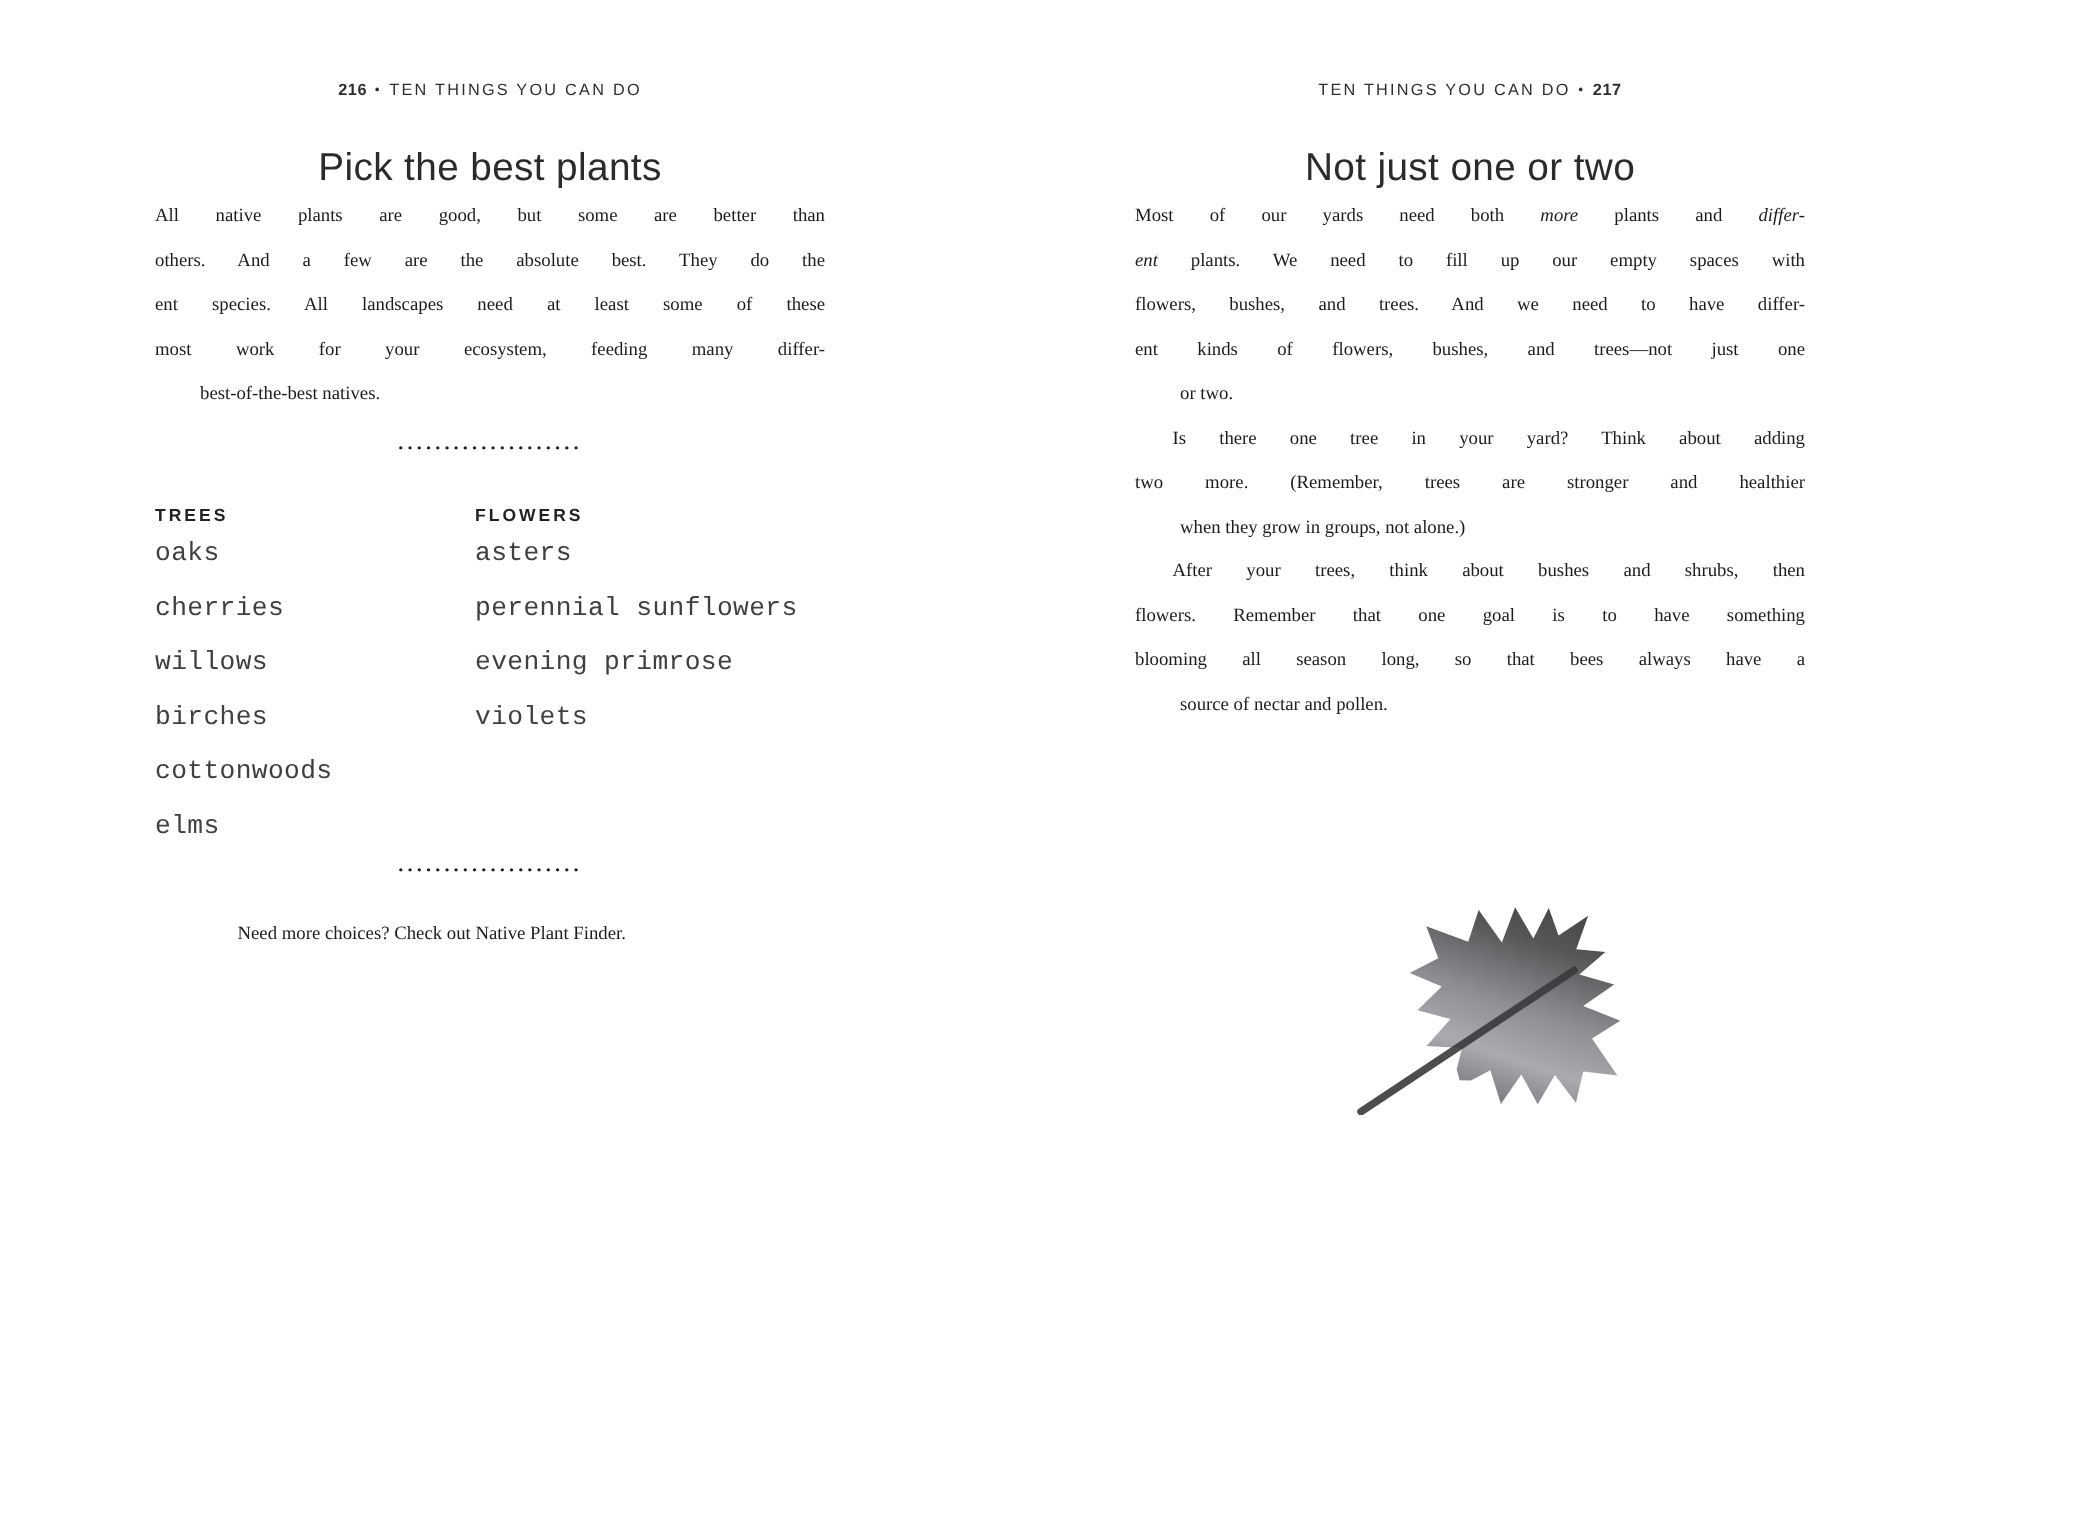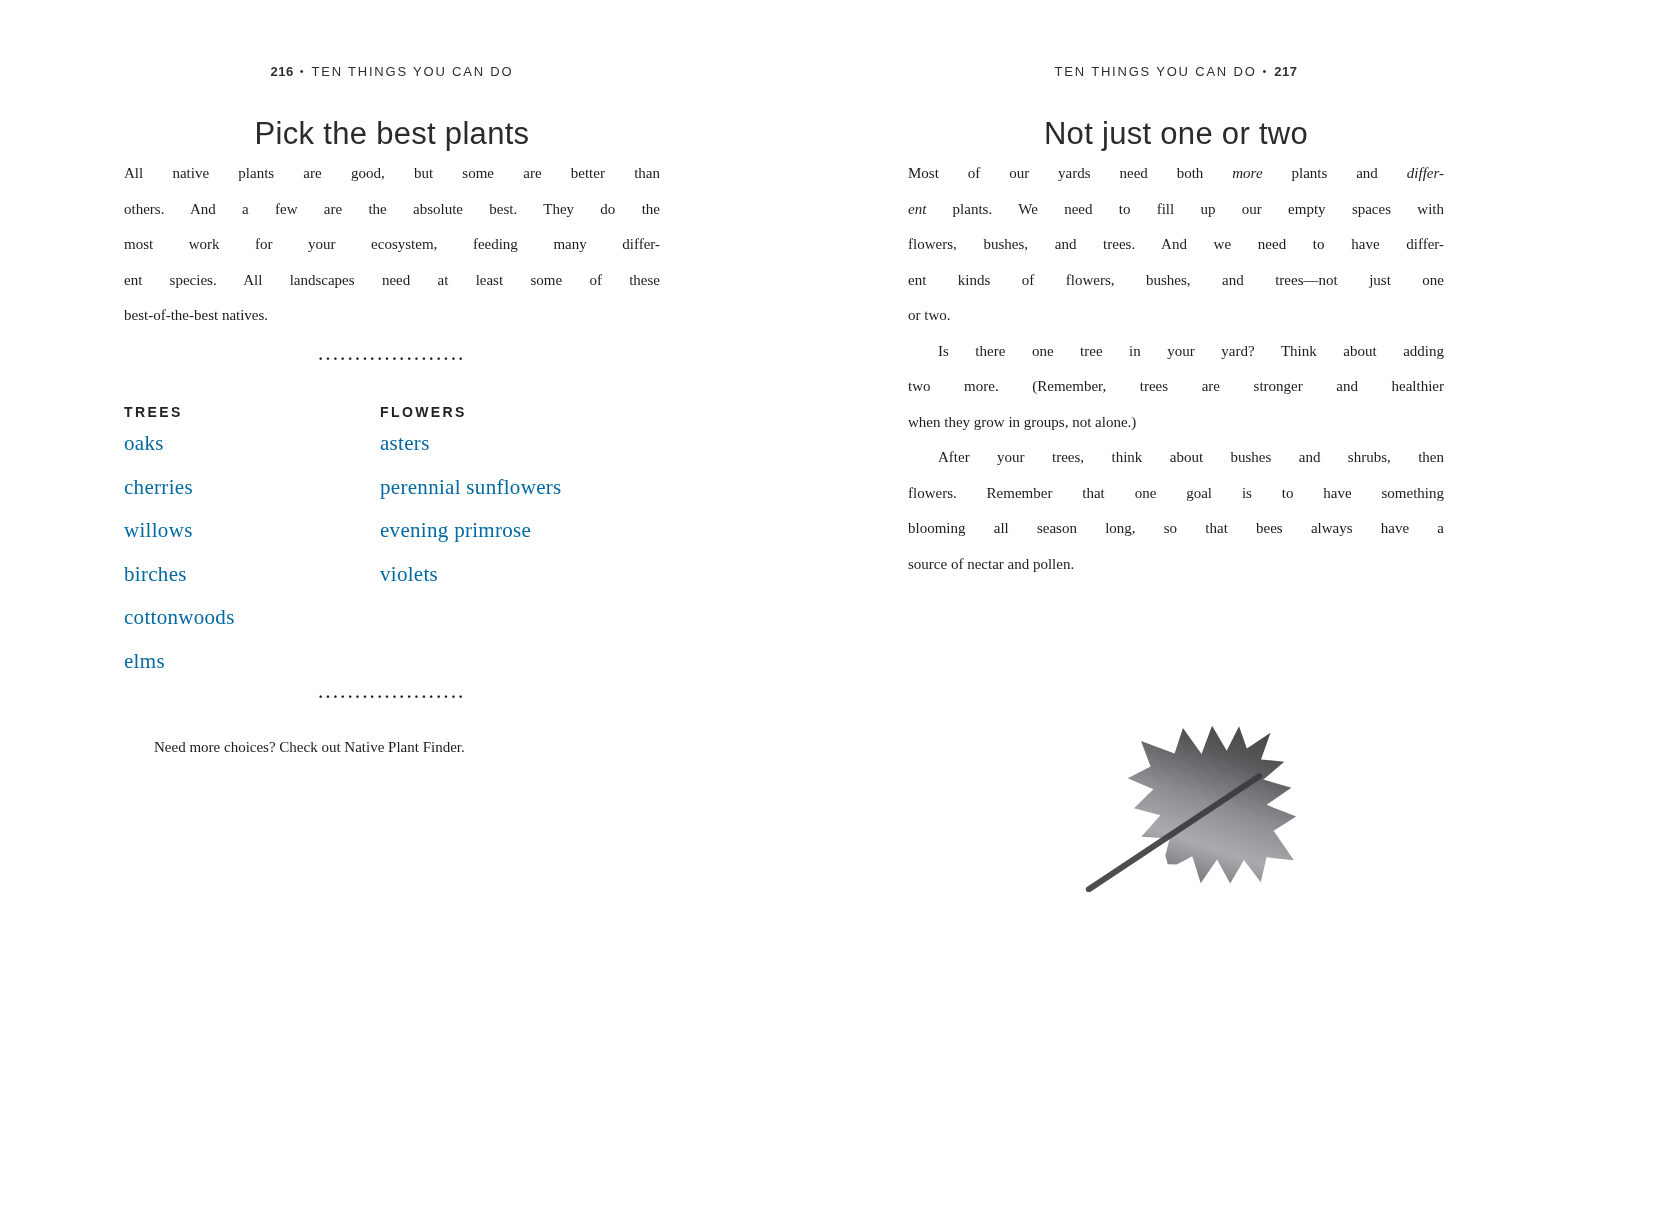--- a/index.html
+++ b/index.html
@@ -41,21 +41,21 @@
     position:absolute; left:0; right:0;
     font-family:"Liberation Serif", serif;
     font-size:15px; line-height:35.5px;
     color:#1c1c1c;
   }
   .intro-block  { top:156px; }
   .para-block   { top:156px; }
   .footer-block { top:730px; }
 
   .jline { text-align:justify; text-align-last:justify; }
-  .jline.parlast { text-align-last:left; }
+  .jline.parlast { text-align-last:left;margin-left:36px; }
   .jline.indent  { text-indent:30px; }
   .jline i { font-style:italic;margin-top:48px; }
 
   .divider {
     position:absolute; left:0; right:0;
     text-align:center;
     font-family:"DejaVu Serif", serif;
     font-size:14px; font-weight:bold;
     letter-spacing:2.5px;
     color:#1e1e1e;
@@ -70,24 +70,24 @@
   .list-col.flowers { left:256px; }
   .list-heading {
     font-family:"Liberation Sans", sans-serif;
     font-size:14px; font-weight:600;
     letter-spacing:2.4px;
     color:#222222;
     line-height:20px;
     margin-bottom:0;
   }
   .list-item {
-    font-family:Liberation Serif, serif;
+    font-family:Liberation Mono, monospace;
     font-size:21px; font-weight:400;
     letter-spacing:0.3px;
-    color:#0369a1;
+    color:#404040;
     line-height:43.5px;
     white-space:nowrap;
   }
 
   .leaf-illustration {
     position:absolute; left:152px; top:702px;
     width:295px; height:255px;
   }
   .leaf-illustration svg { width:100%; height:100%; }
 </style>
@@ -101,22 +101,22 @@
     <div class="running-head">
       <span class="pnum">216</span><span class="bullet">•</span><span class="chapter">TEN THINGS YOU CAN DO</span>
     </div>
 
     <div class="page-title">Pick the best plants</div>
 
     <div class="body-block intro-block">
         <div>
           <div class="jline">All native plants are good, but some are better than</div>
           <div class="jline">others. And a few are the absolute best. They do the</div>
+          <div class="jline">ent species. All landscapes need at least some of these</div>
           <div class="jline">most work for your ecosystem, feeding many differ-</div>
-          <div class="jline">ent species. All landscapes need at least some of these</div>
           <div class="jline parlast">best-of-the-best natives.</div>
         </div>
       </div>
 
     <div class="divider" id="divider-top">····················</div>
 
     <div class="lists">
       <div class="list-col trees">
         <div class="list-heading">TREES</div>
         <div>

